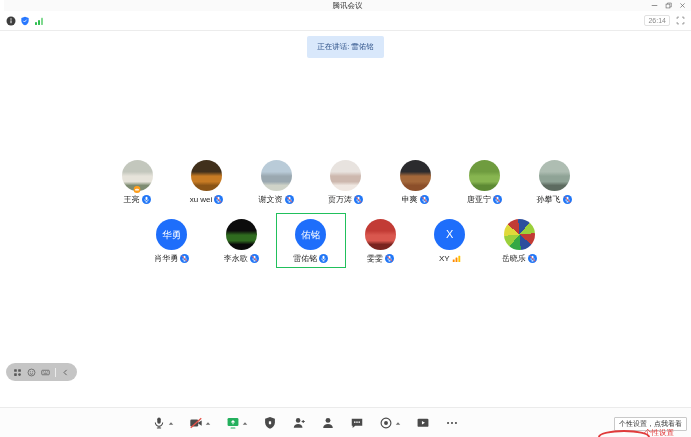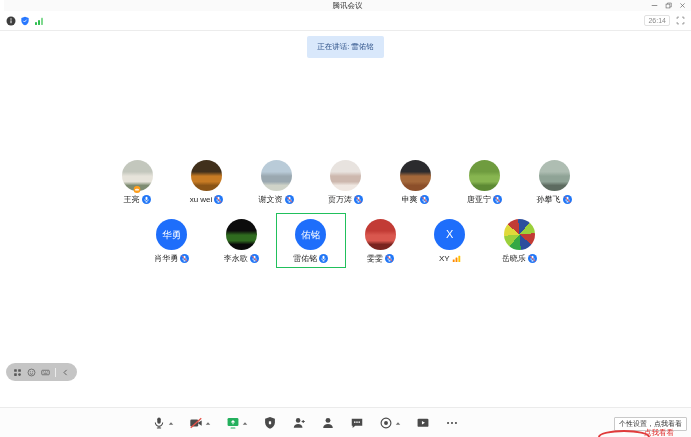--- a/index.html
+++ b/index.html
@@ -478,16 +478,16 @@
           <svg viewBox="0 0 16 16" fill="#4A4A4A">
             <circle cx="3.5" cy="8" r="1.2"></circle>
             <circle cx="8" cy="8" r="1.2"></circle>
             <circle cx="12.5" cy="8" r="1.2"></circle>
           </svg>
         </span>
       </div>
     </div>
 
   <div class="tooltip">个性设置，点我看看</div>
-  <div class="end-label">点我看看</div>
+  <div class="end-label">个性设置</div>
   <div class="red-ellipse"></div>
 
 </div>
 
 </body></html>

